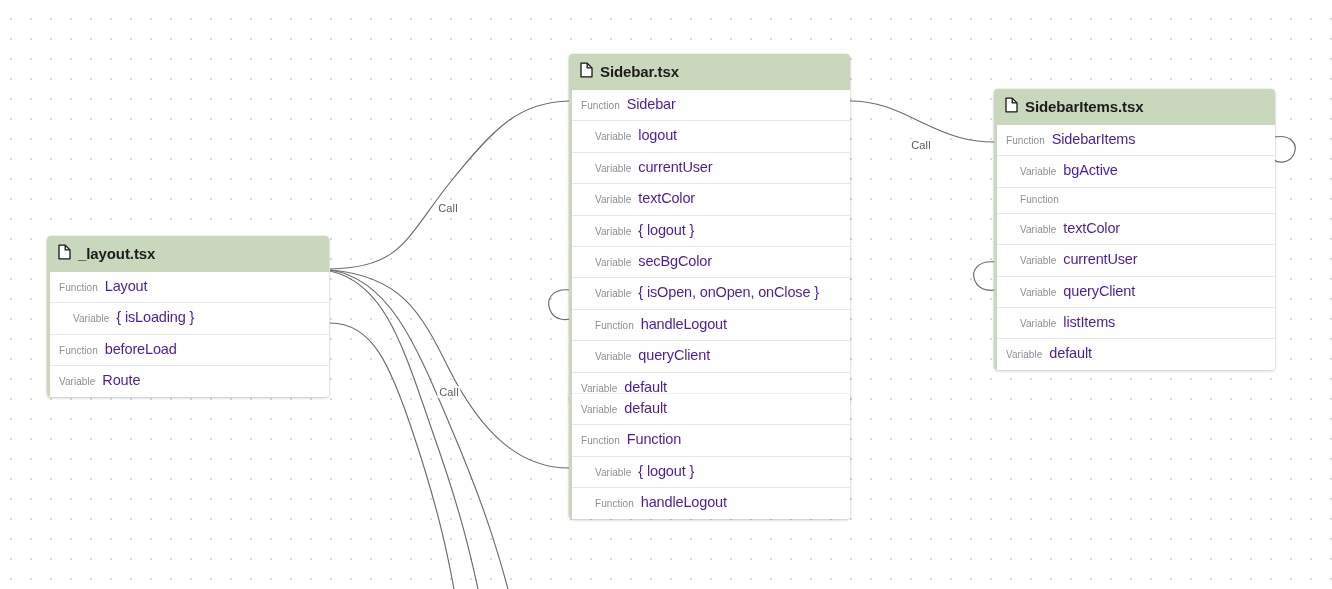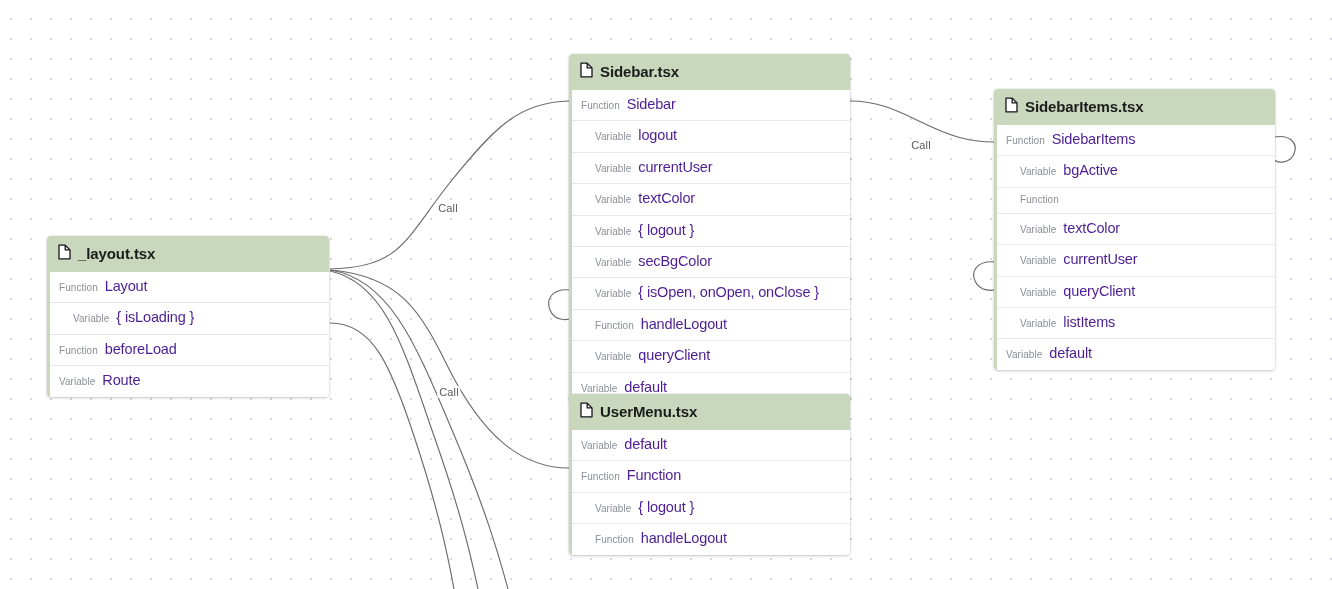--- a/index.html
+++ b/index.html
@@ -256,29 +256,20 @@
         <span class="sym">listItems</span>
       </div>
       <div class="row">
         <span class="kind">Variable</span>
         <span class="sym">default</span>
       </div>
     </div>
   </div>
 
   <div class="node" id="node-usermenu">
-    <div class="node-header">
-      <span class="file-icon">
-        <svg width="13" height="16" viewBox="0 0 13 16" xmlns="http://www.w3.org/2000/svg">
-          <path d="M1 1.2h6.2L12 5.9v8.9H1z" fill="#ffffff" stroke="#15161a" stroke-width="1.3" stroke-linejoin="round"></path>
-          <path d="M7.2 1.2v4.7H12" fill="none" stroke="#15161a" stroke-width="1.3" stroke-linejoin="round"></path>
-        </svg>
-      </span>
-      <span>UserMenu.tsx</span>
-    </div>
     <div class="node-body">
       <div class="row">
         <span class="kind">Variable</span>
         <span class="sym">default</span>
       </div>
       <div class="row">
         <span class="kind">Function</span>
         <span class="sym">Function</span>
       </div>
       <div class="row indent">

